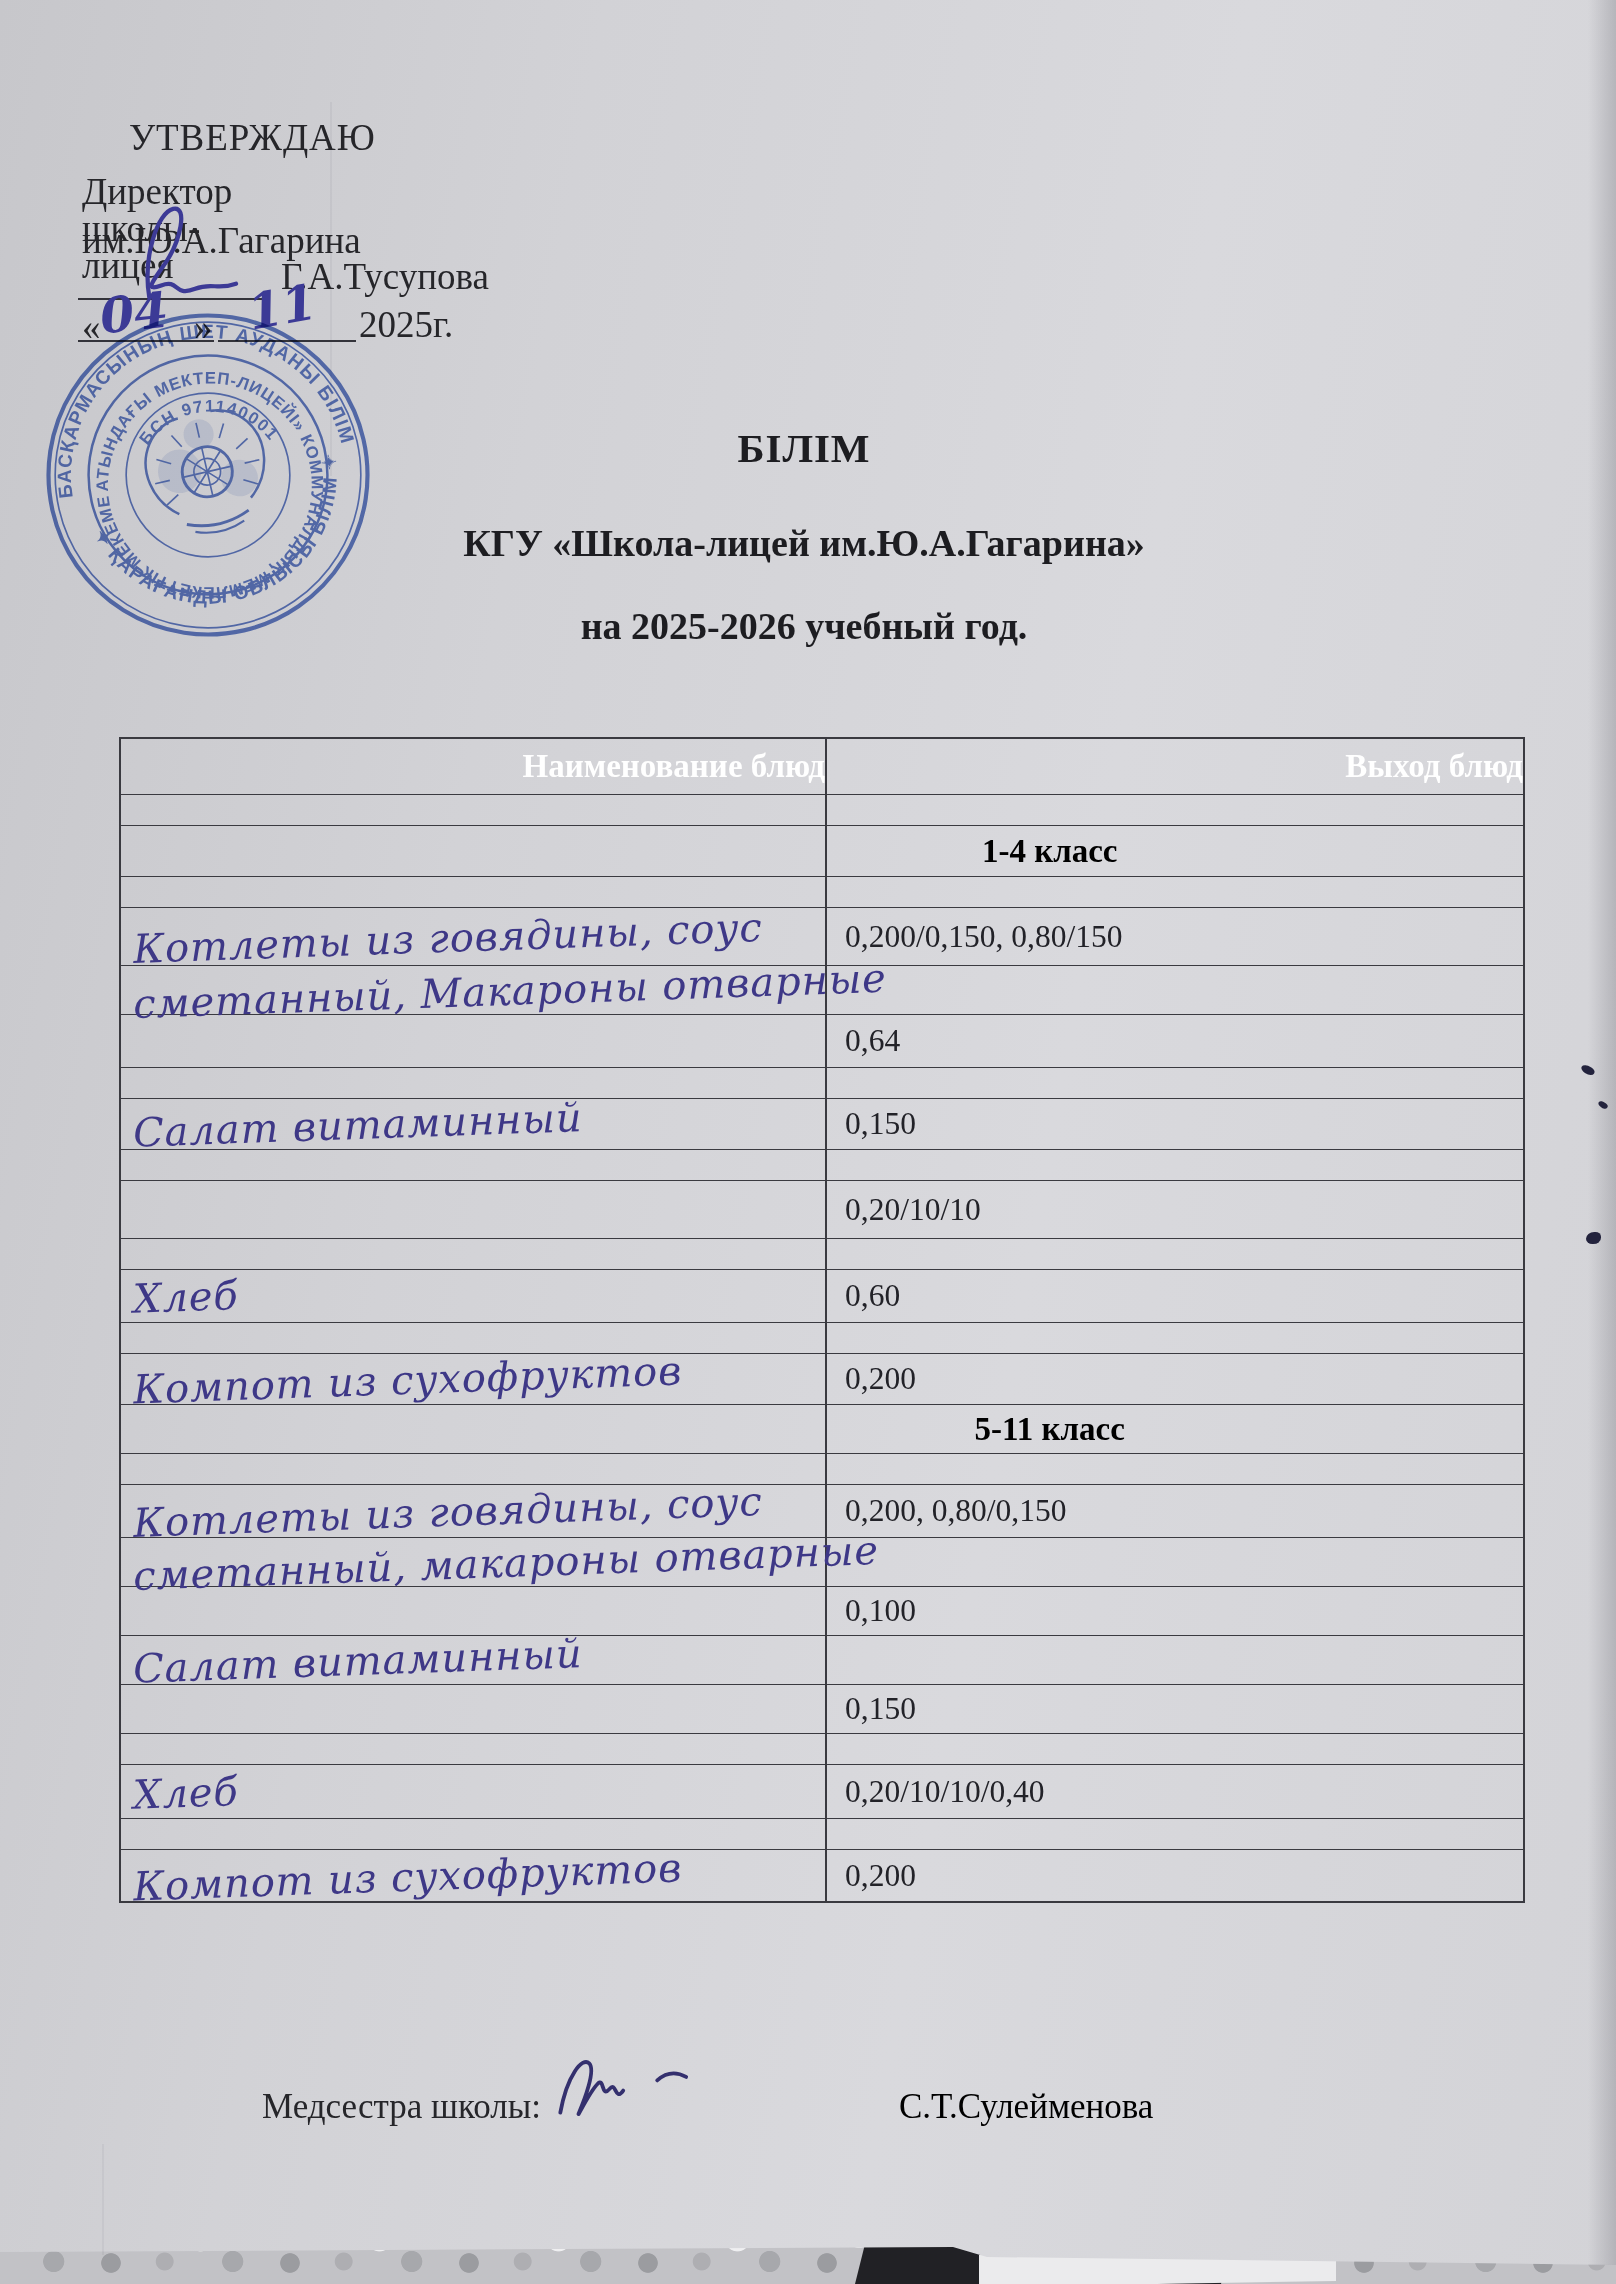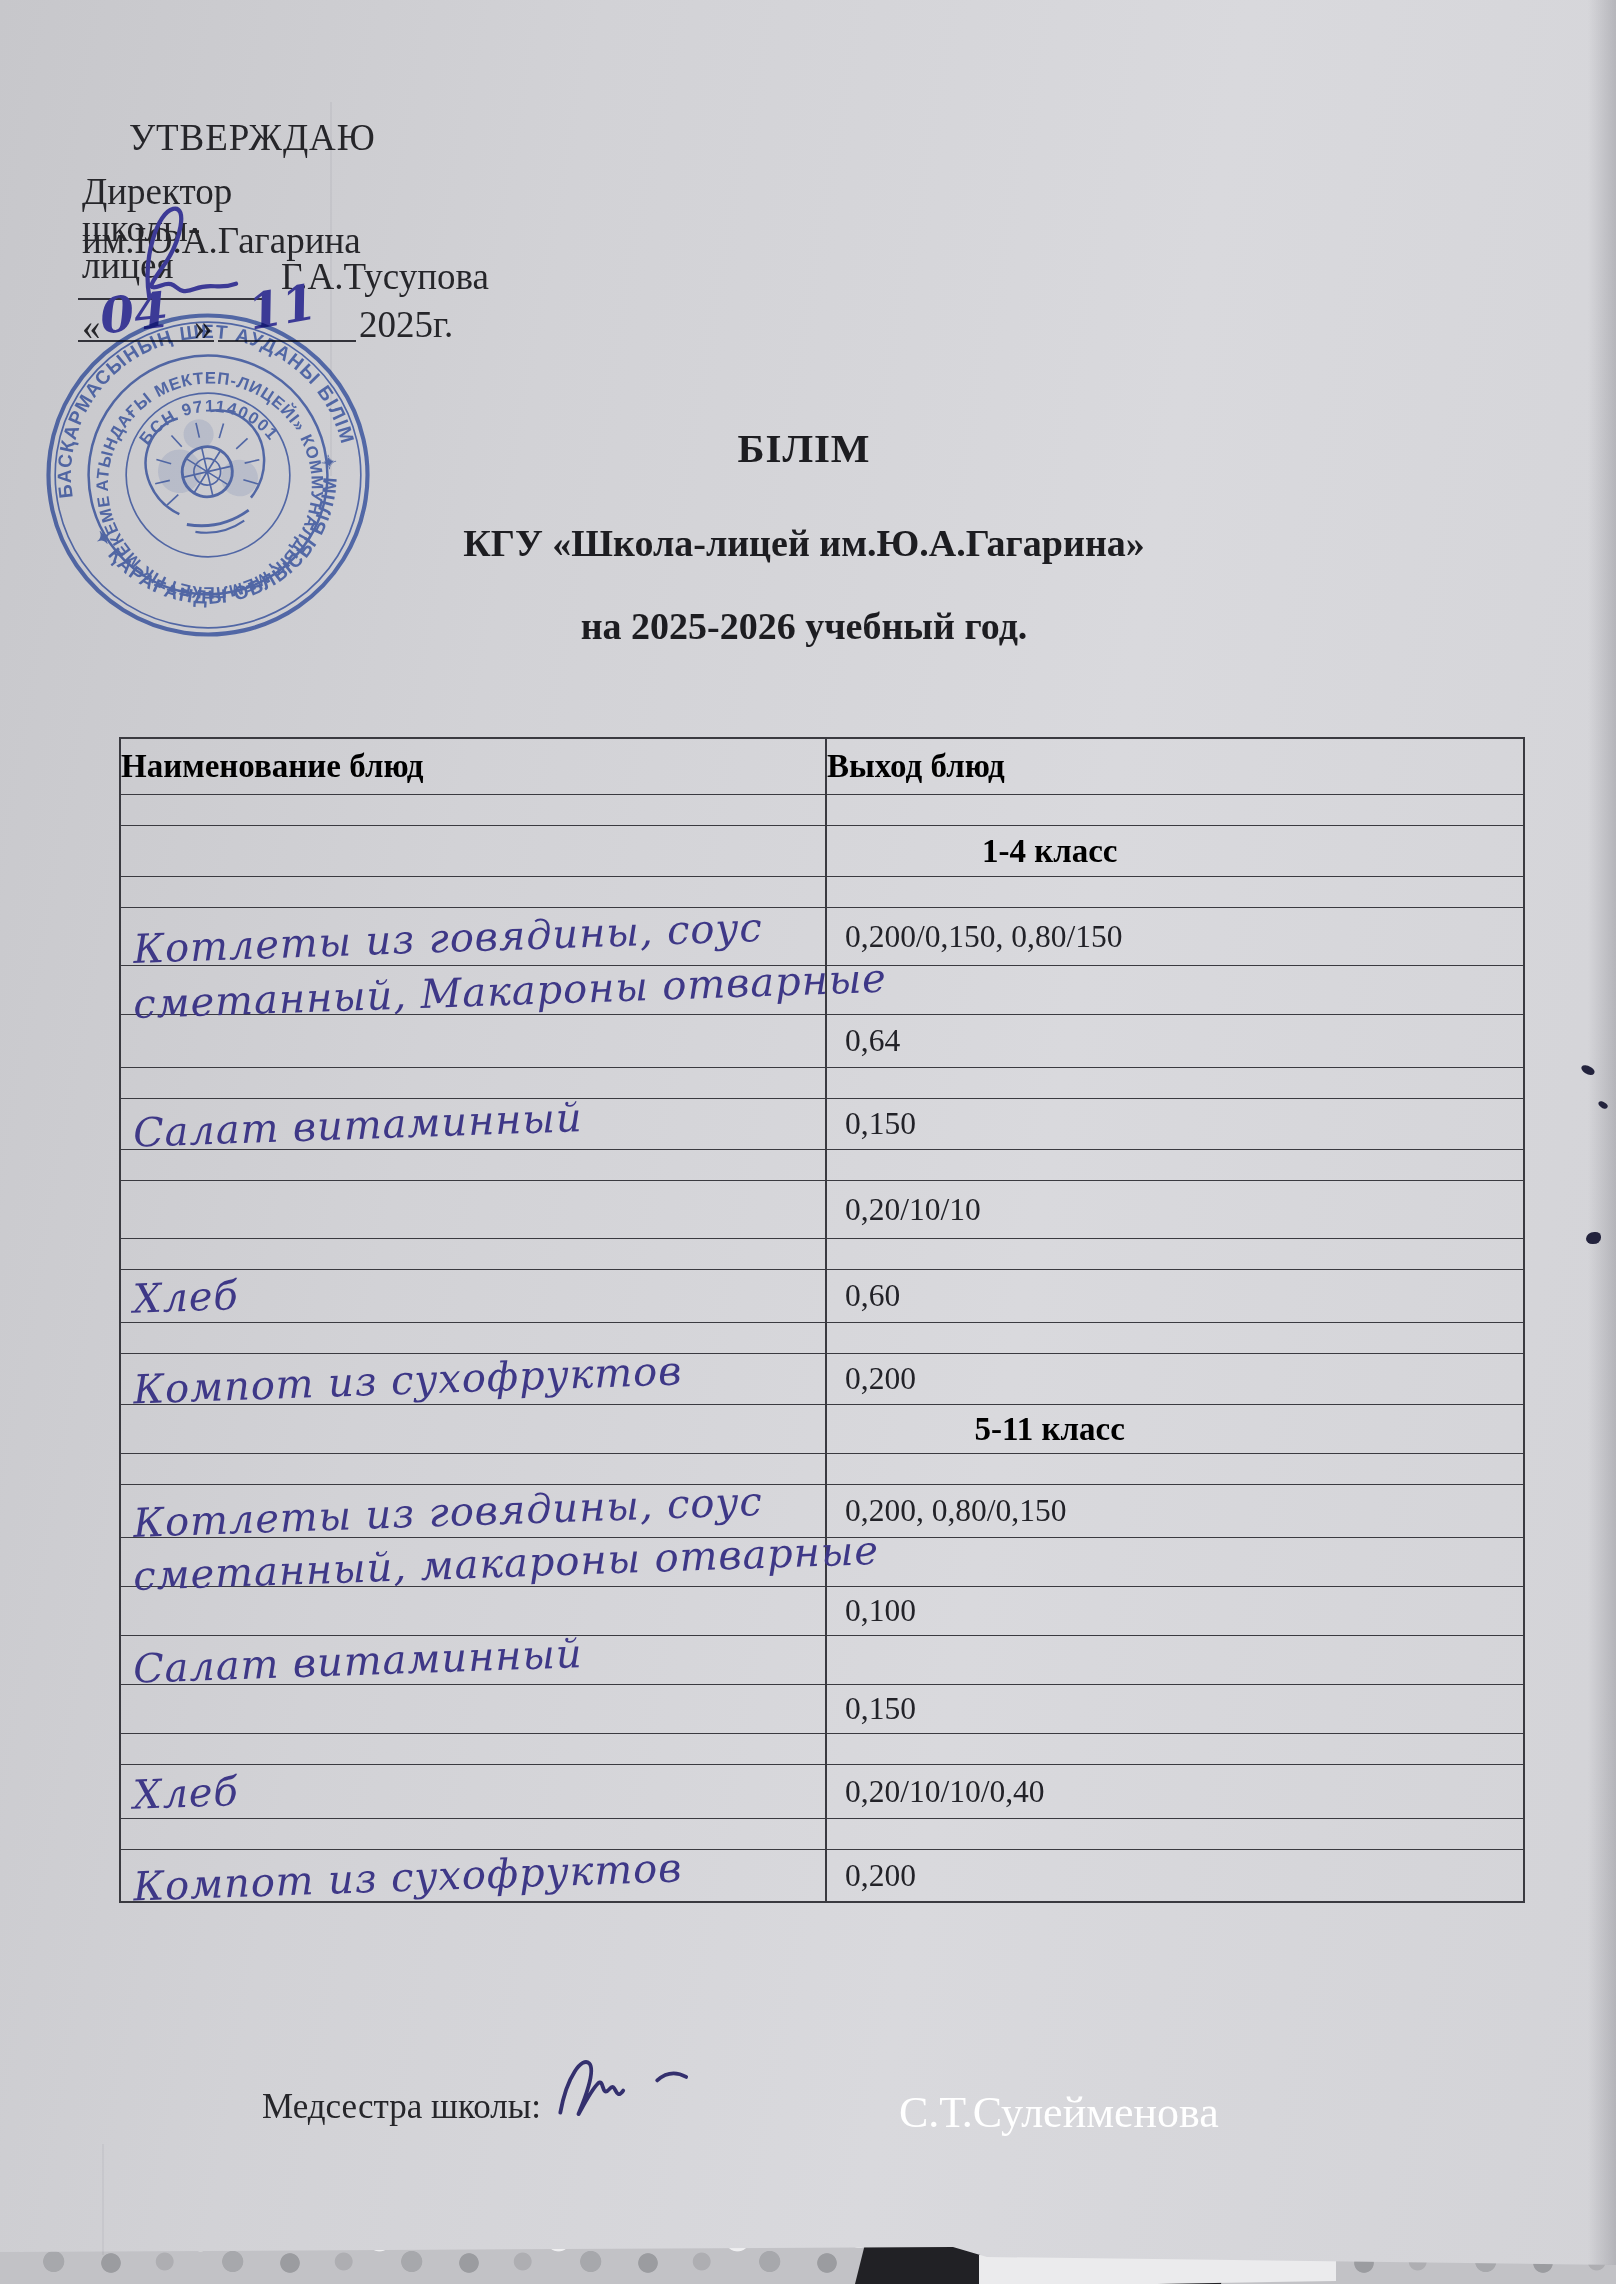--- a/index.html
+++ b/index.html
@@ -54,31 +54,31 @@
   .stamp{position:absolute;left:41px;top:308px;width:334px;height:334px;
          transform:rotate(-13deg);opacity:.88;mix-blend-mode:multiply;}
   
   .menu-table{position:absolute;left:119px;top:737px;width:1406px;
               border:2.6px solid #3a3a40;box-sizing:border-box;}
   .trow{display:flex;border-bottom:1.7px solid #3a3a40;box-sizing:border-box;}
   .trow:last-child{border-bottom:none;}
   .tcell{box-sizing:border-box;}
   .tcell.L{width:706px;border-right:2.6px solid #3a3a40;position:relative;}
   .tcell.R{flex:1;display:flex;align-items:center;position:relative;}
-  .hdrtxt{width:100%;text-align:left;font-weight:bold;font-size:33px;color:#000000;}
+  .hdrtxt{width:100%;text-align:right;font-weight:bold;font-size:33px;color:#ffffff;}
   .trow .tcell.Lh{display:flex;align-items:center;}
   .val{padding-left:18px;font-size:31.5px;color:#222228;}
   .section{width:64%;text-align:center;font-weight:bold;font-size:33px;color:#000000;}
   .hand{position:absolute;left:12px;top:50%;z-index:4;white-space:nowrap;
         transform:translateY(-48%) rotate(-2deg);
         font-family:"DejaVu Serif",serif;font-style:italic;
         font-size:40px;letter-spacing:0.9px;color:#3e3887;}
   
   .f-label{position:absolute;left:262px;top:2087px;font-size:35px;color:#26262a;}
-  .f-name{position:absolute;left:899px;top:2087px;font-size:44px;color:#ffffff;}
+  .f-name{position:absolute;left:899px;top:2087px;font-size:35px;color:#000000;}
   .nurse-sig{position:absolute;left:545px;top:2041px;}
   
   .ink-dot{position:absolute;background:#23233d;border-radius:60% 40% 55% 45%;}
   .d1{left:1581px;top:1066px;width:13.6px;height:7.7px;transform:rotate(32deg);}
   .d2{left:1598px;top:1102px;width:10.2px;height:6px;transform:rotate(40deg);}
   .d3{left:1586px;top:1232px;width:14.5px;height:12px;}
 </style>
 </head>
 <body>
 

